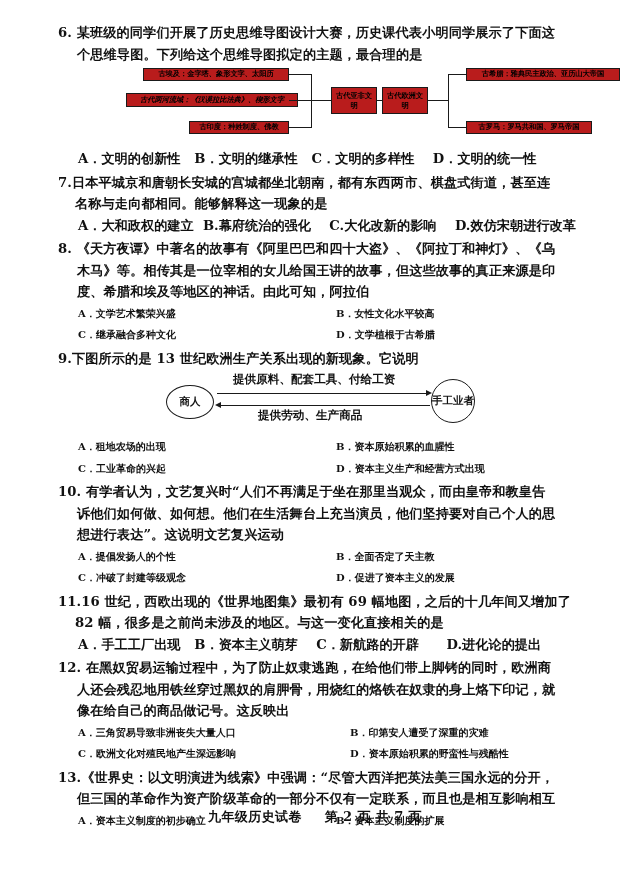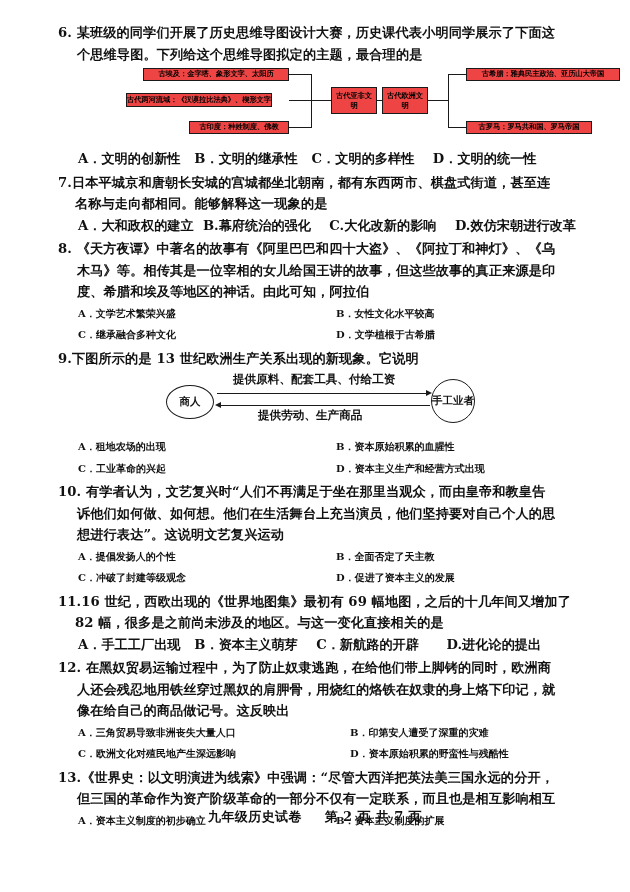--- a/index.html
+++ b/index.html
@@ -81,21 +81,21 @@
   
   .diagram6 {
     position: relative;
     height: 78px;
     margin: 3px 0 2px 0;
     width: 528px;
   }
   .dbox {
     position: absolute;
     border: 1px solid #1a1a1a;
-    background: #ef4444;
+    background: #b91c1c;
     font-size: 7.3px;
     line-height: 8.6px;
     font-weight: bold;
     text-align: center;
     letter-spacing: -0.1px;
     box-sizing: border-box;
     display: flex;
     align-items: center;
     justify-content: center;
     padding: 1px 2px;
@@ -177,21 +177,21 @@
     <div class="q">
       <div class="q-stem hang2">
         <span class="num">6.</span>
         <span class="body">某班级的同学们开展了历史思维导图设计大赛，历史课代表小明同学展示了下面这</span>
       </div>
       <div class="q-stem" style="padding-left:19px">个思维导图。下列给这个思维导图拟定的主题，最合理的是</div>
 
       <div class="diagram6">
 
         <div class="dbox" style="left:85px; top:0px; width:146px; height:13px;">古埃及：金字塔、象形文字、太阳历</div>
-        <div class="dbox" style="left:68px; top:25px; width:146px; height:14px;">古代两河流域：《汉谟拉比法典》、楔形文字</div>
+        <div class="dbox" style="left:68px; top:25px; width:172px; height:14px;font-style:italic;">古代两河流域：《汉谟拉比法典》、楔形文字</div>
         <div class="dbox" style="left:131px; top:53px; width:100px; height:13px;">古印度：种姓制度、佛教</div>
 
         <div class="dline h" style="left:231px; top:6px; width:22px;"></div>
         <div class="dline h" style="left:231px; top:32px; width:22px;"></div>
         <div class="dline h" style="left:231px; top:59px; width:22px;"></div>
         <div class="dline v" style="left:253px; top:6px; height:54px;"></div>
         <div class="dline h" style="left:253px; top:32px; width:20px;"></div>
 
         <div class="dbox two-line" style="left:273px; top:19px; width:46px; height:27px;">古代亚非文明</div>
         <div class="dbox two-line" style="left:324px; top:19px; width:46px; height:27px;">古代欧洲文明</div>

